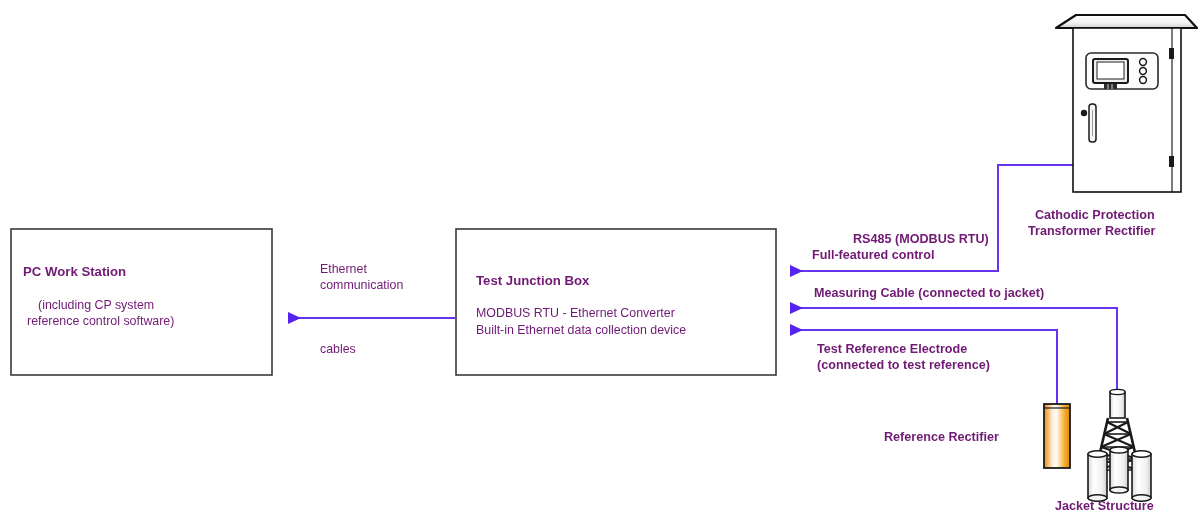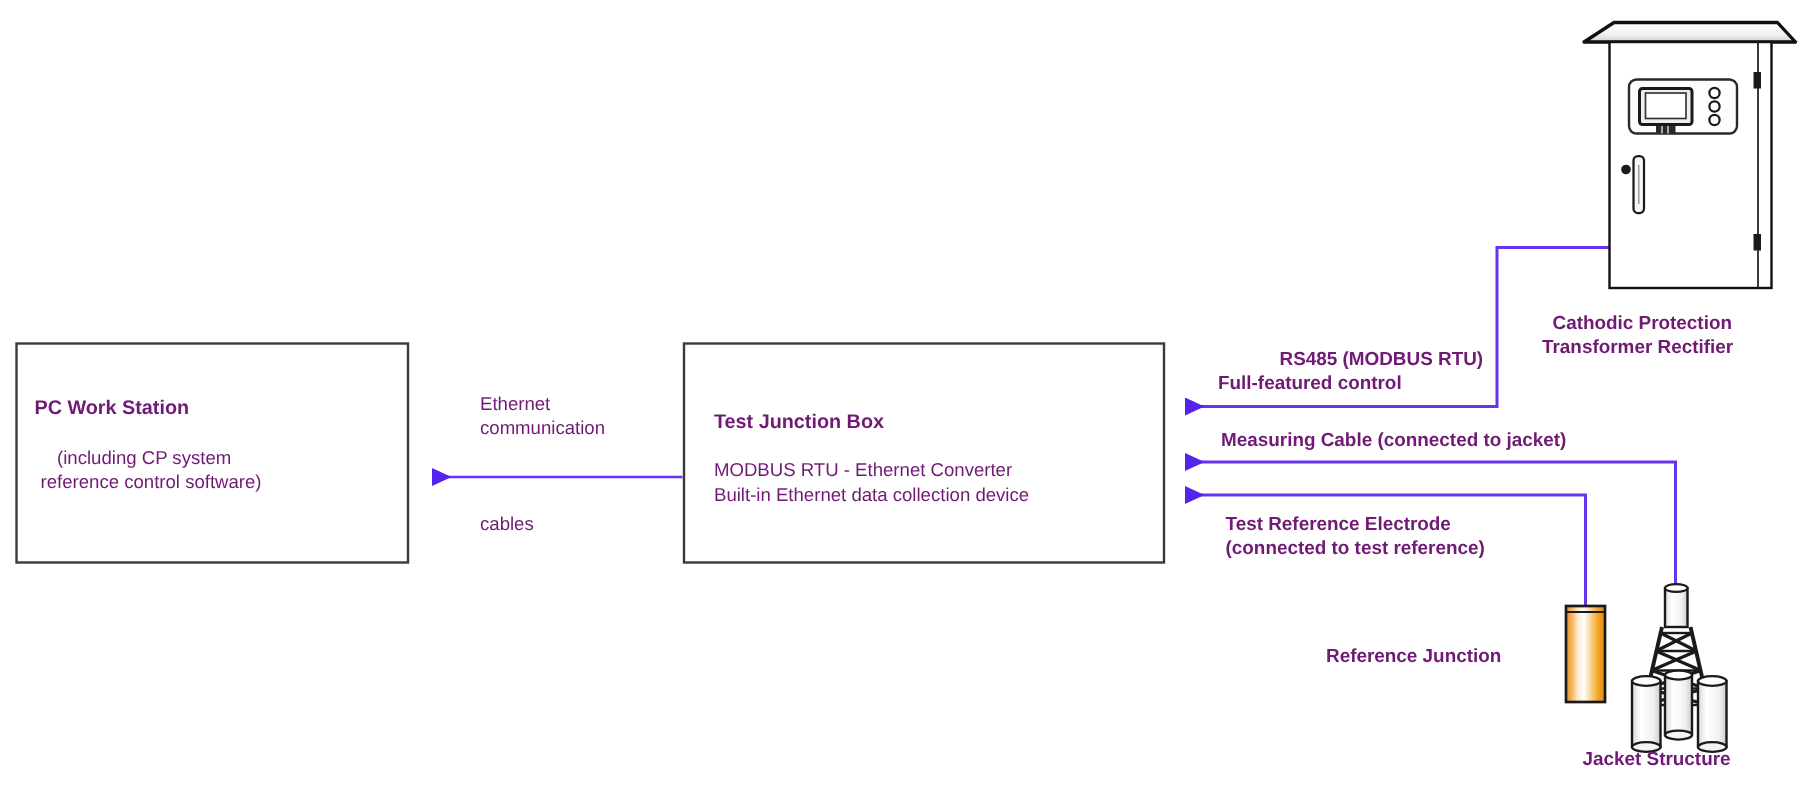--- a/index.html
+++ b/index.html
@@ -173,17 +173,17 @@
   <div class="txt bold s12" style="left:812px; top:247px;">Full-featured control</div>
 
   <div class="txt bold s12" style="left:814px; top:285px;text-align:center;">Measuring Cable (connected to jacket)</div>
 
   <div class="txt bold s12" style="left:817px; top:341px;text-align:right;">Test Reference Electrode</div>
   <div class="txt bold s12" style="left:817px; top:357px;">(connected to test reference)</div>
 
   <div class="txt bold s12" style="left:1035px; top:207px;">Cathodic Protection</div>
   <div class="txt bold s12" style="left:1028px; top:223px;">Transformer Rectifier</div>
 
-  <div class="txt bold s12" style="left:884px; top:429px;">Reference Junction</div>
+  <div class="txt bold s12" style="left:884px; top:429px;">Reference Rectifier</div>
 
   <div class="txt bold s12" style="left:1055px; top:498px;">Jacket Structure</div>
 
 </div>
 
 </body></html>

